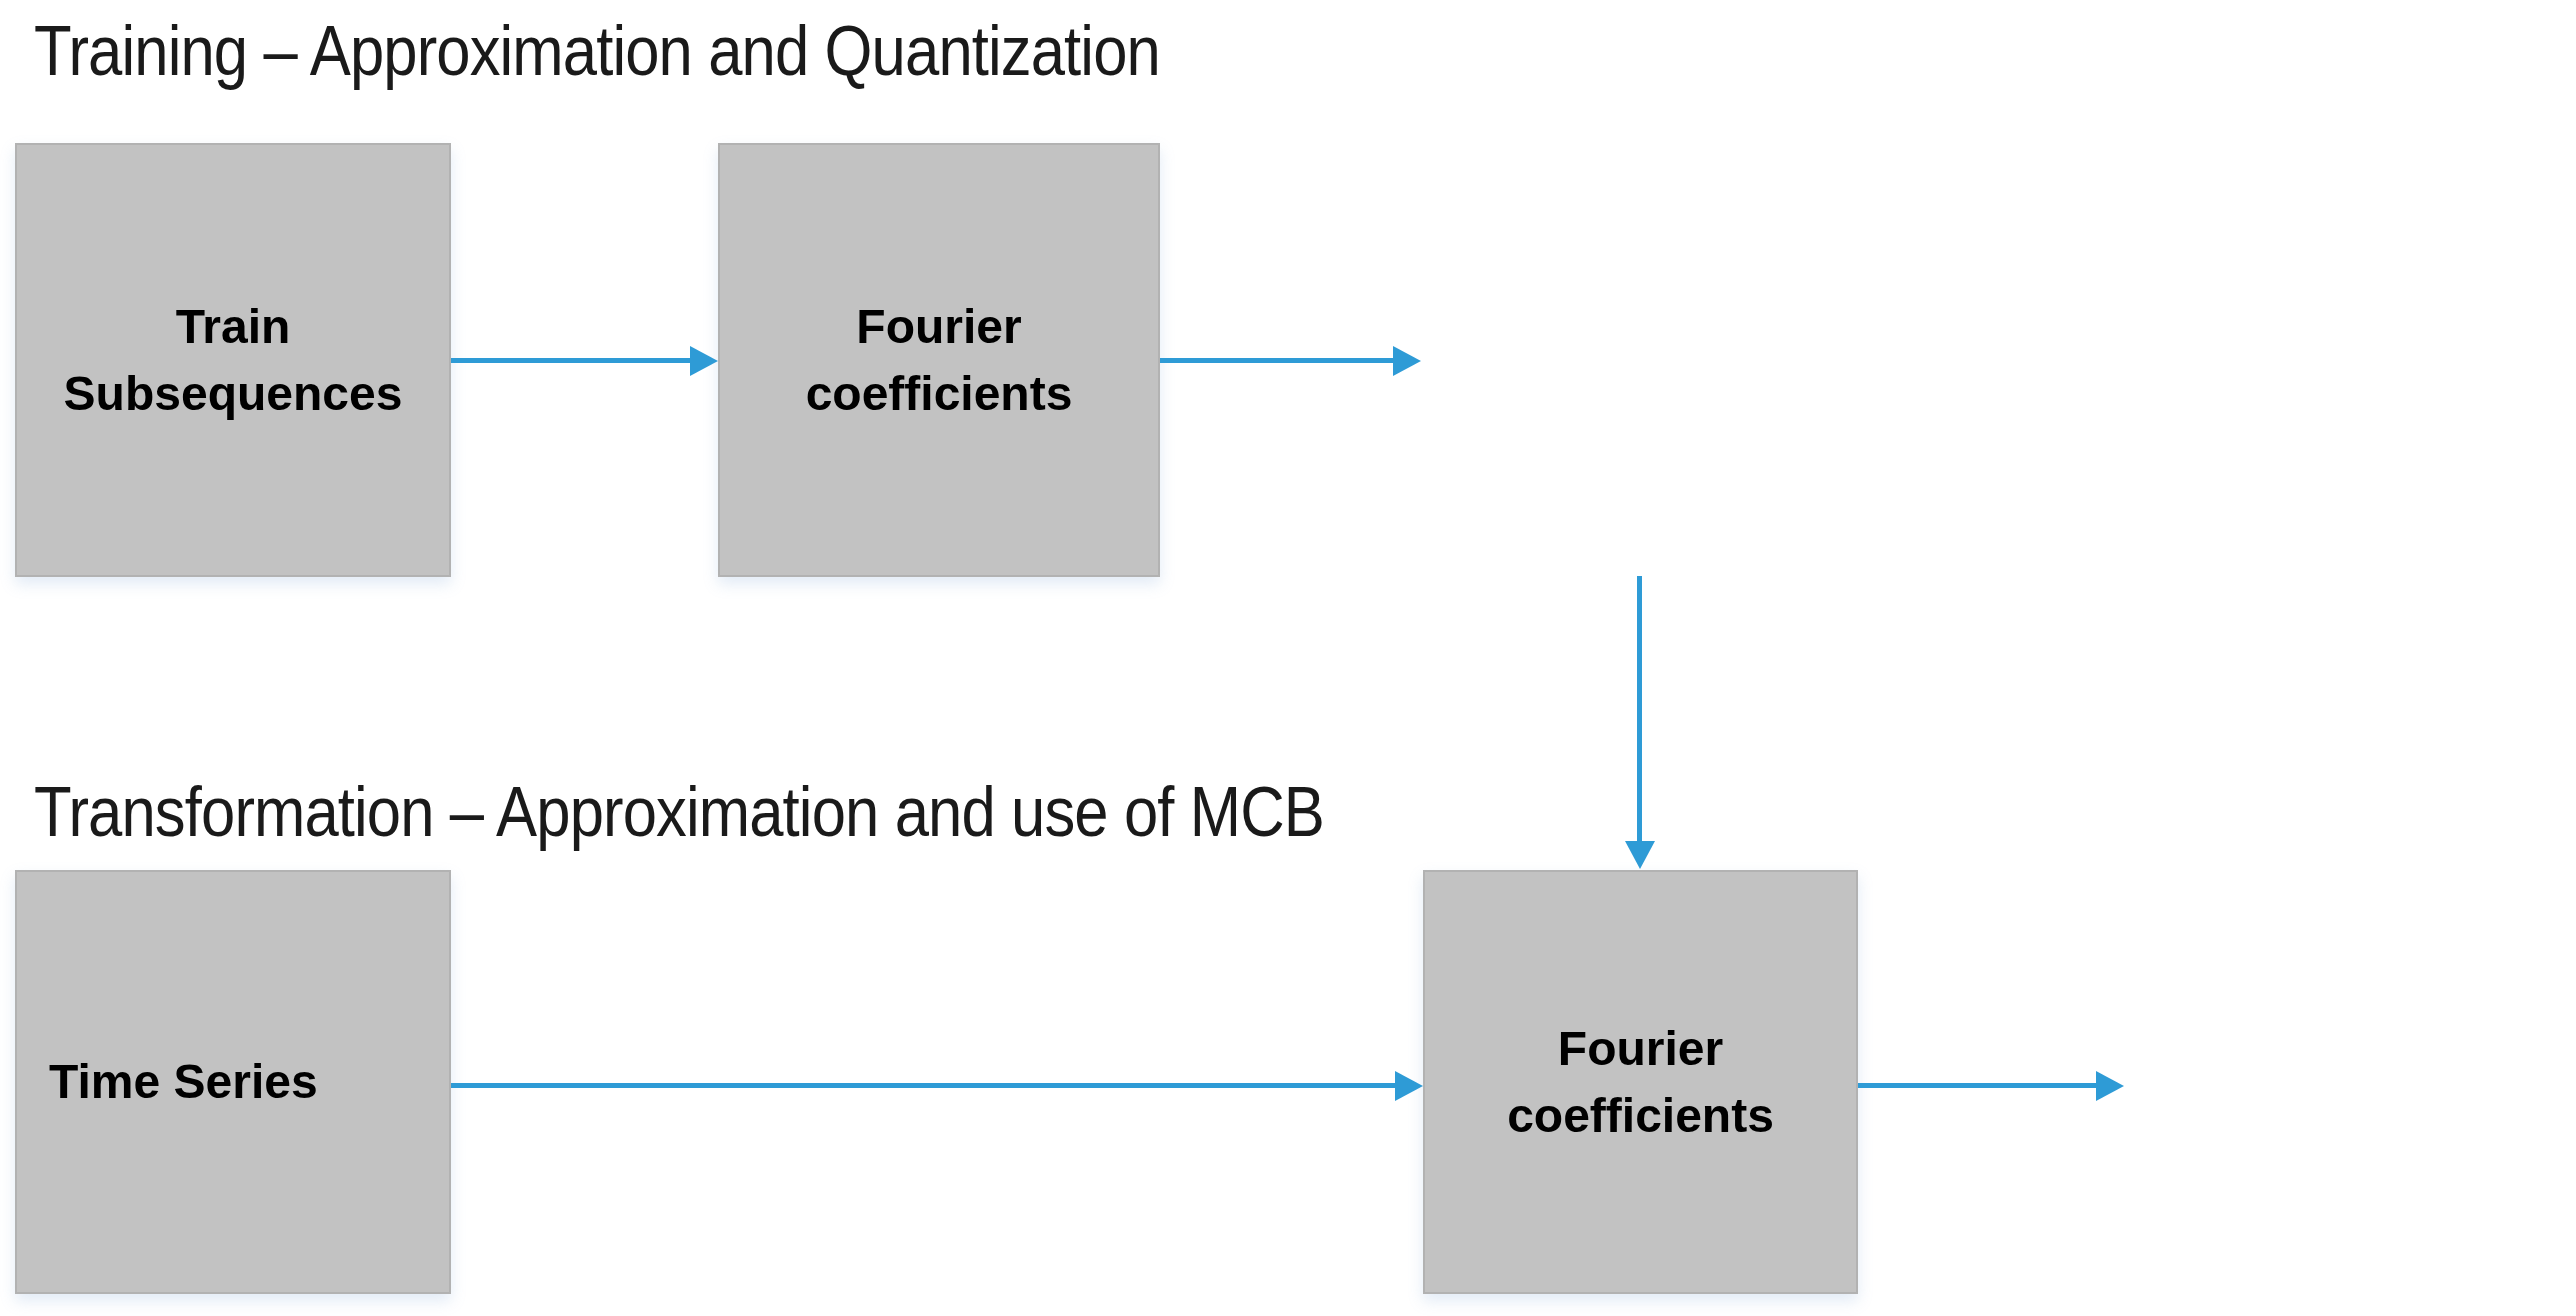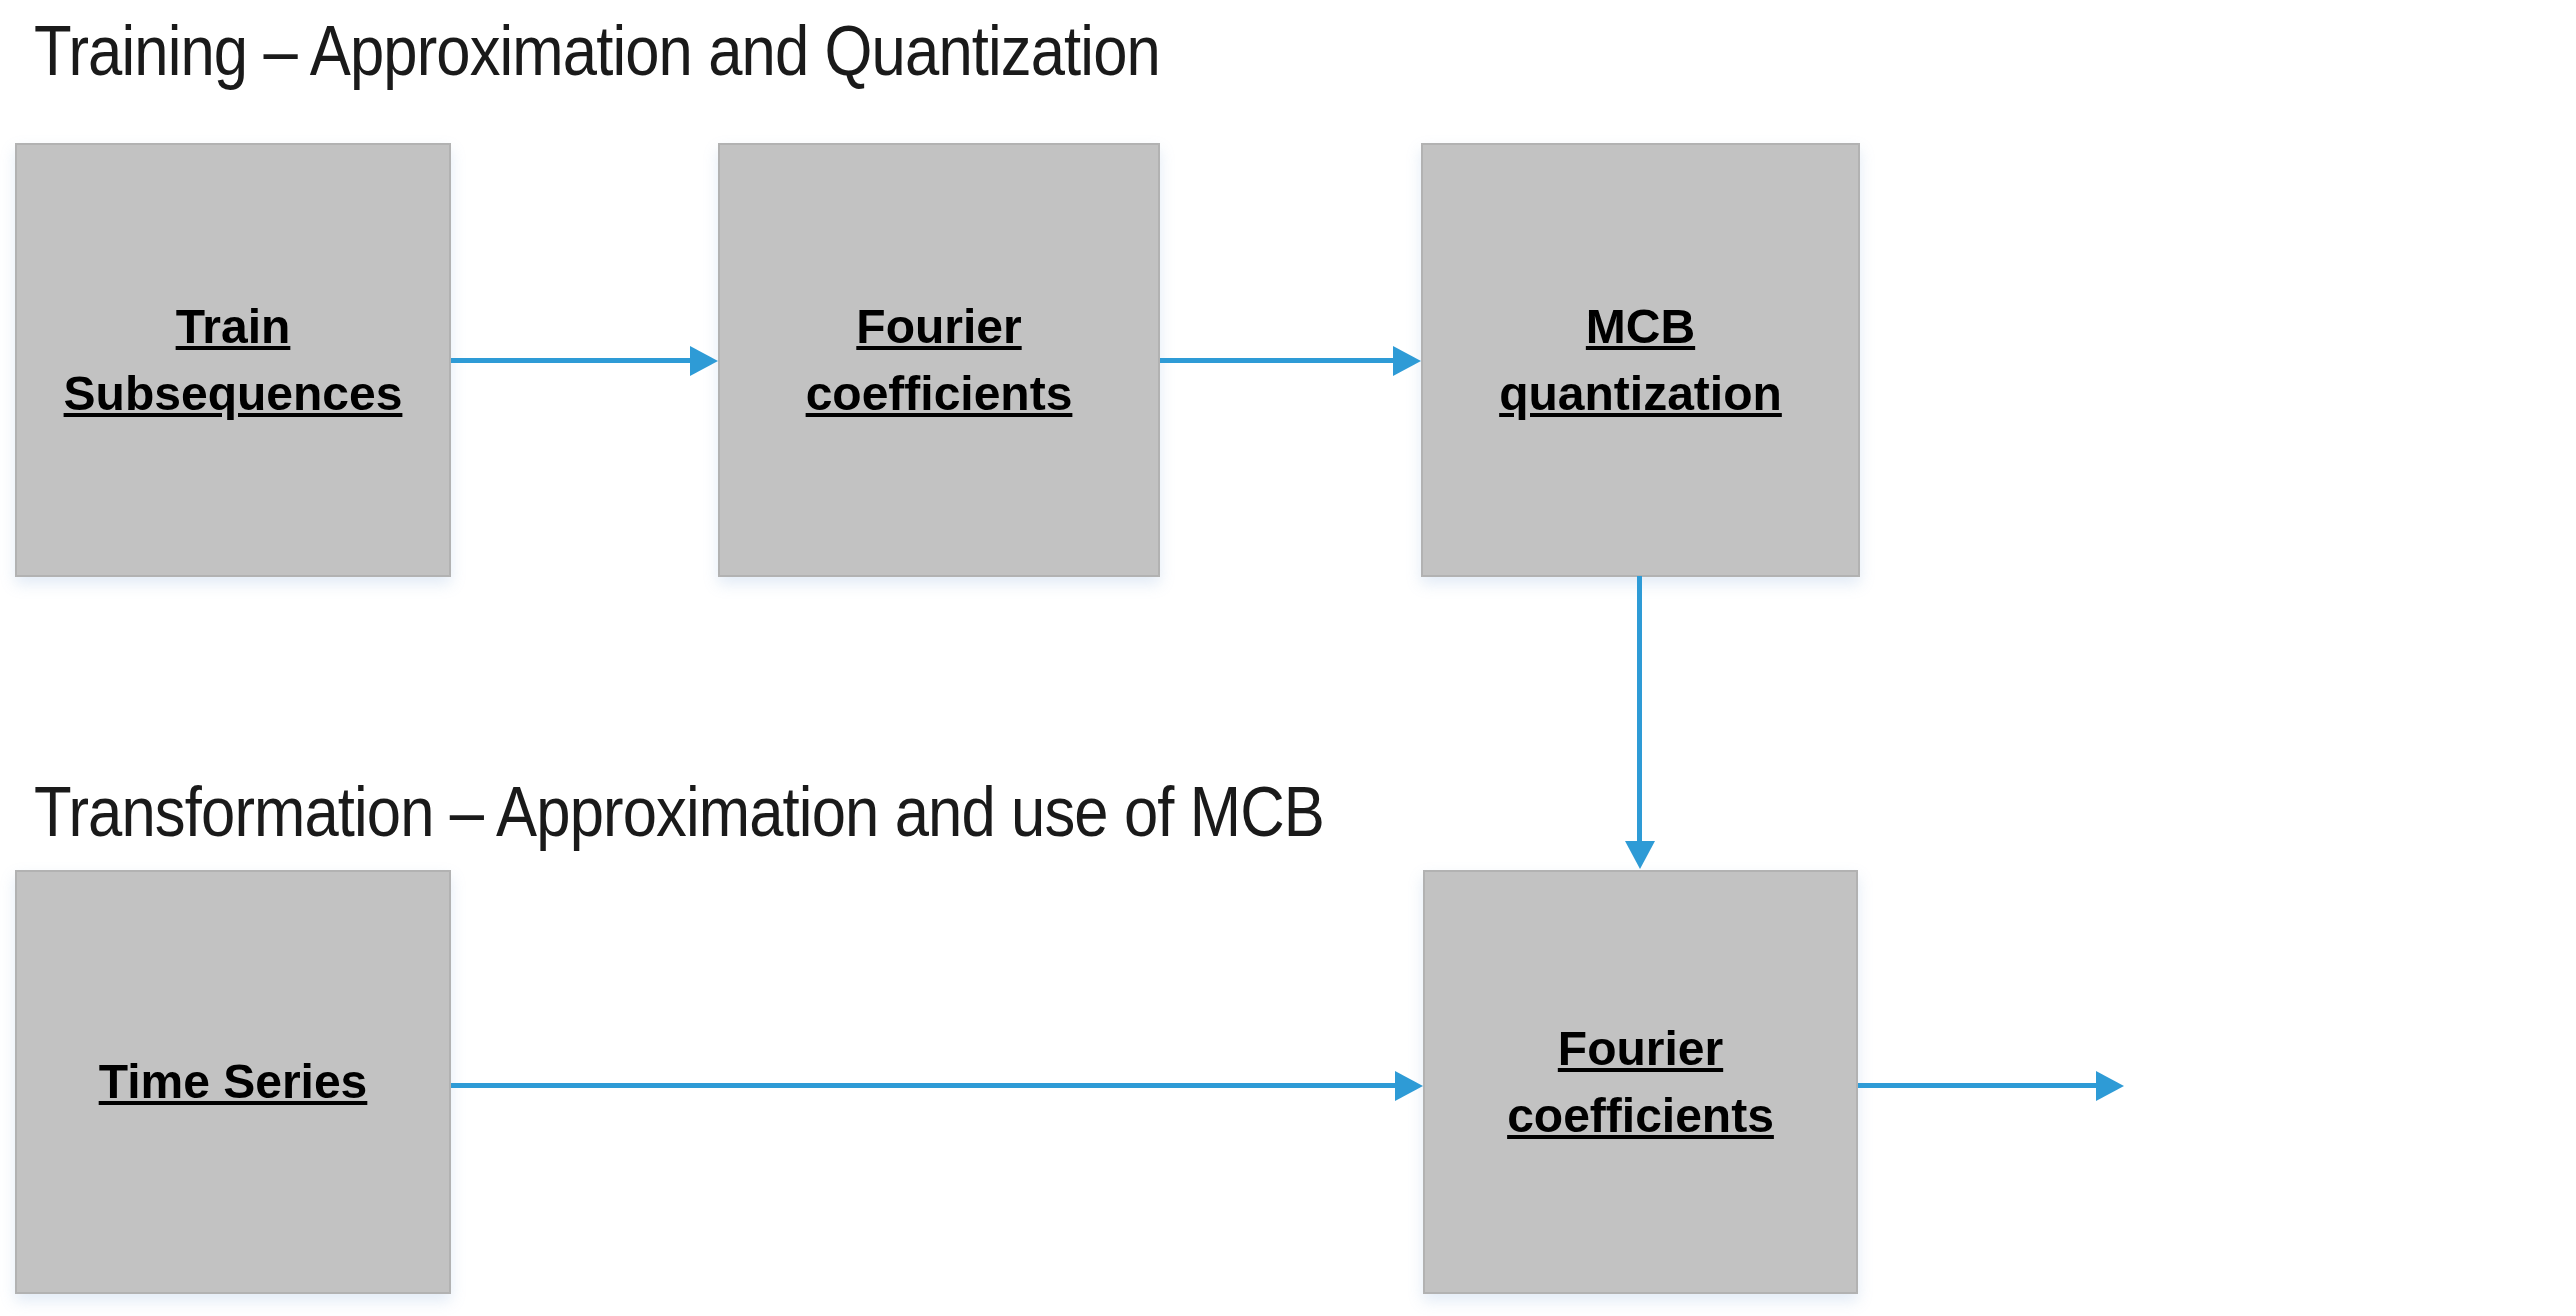--- a/index.html
+++ b/index.html
@@ -41,24 +41,23 @@
   .title-2 { left: 34px; top: 777px; }
 
   
   .node {
     position: absolute;
     background: var(--box-fill);
     border: 2px solid var(--box-border);
     box-shadow: 0 7px 14px rgba(125, 165, 215, 0.22);
     display: flex;
     align-items: center;
-    justify-content: center;
+    justify-content: flex-start;
     text-align: center;
-    padding: 0 40px;
-    text-decoration: underline;
+    padding: 0 32px;
   }
   .node-label {
     font-weight: 700;
     font-size: 48px;
     line-height: 1.4;
     color: var(--label-color);
   }
   .n1 { left: 15px;   top: 143px; width: 436px; height: 434px; }
   .n2 { left: 718px;  top: 143px; width: 442px; height: 434px; }
   .n3 { left: 1421px; top: 143px; width: 439px; height: 434px; }
@@ -108,23 +107,20 @@
   <div class="section-title title-2">Transformation – Approximation and use of MCB</div>
 
   <div class="node n1">
     <span class="node-label">Train Subsequences</span>
   </div>
 
   <div class="node n2">
     <span class="node-label">Fourier coefficients</span>
   </div>
 
-  <div class="node n3">
-    <span class="node-label">MCB quantization</span>
-  </div>
 
   <div class="node n4">
     <span class="node-label">Time Series</span>
   </div>
 
   <div class="node n5">
     <span class="node-label">Fourier coefficients</span>
   </div>
 
 

